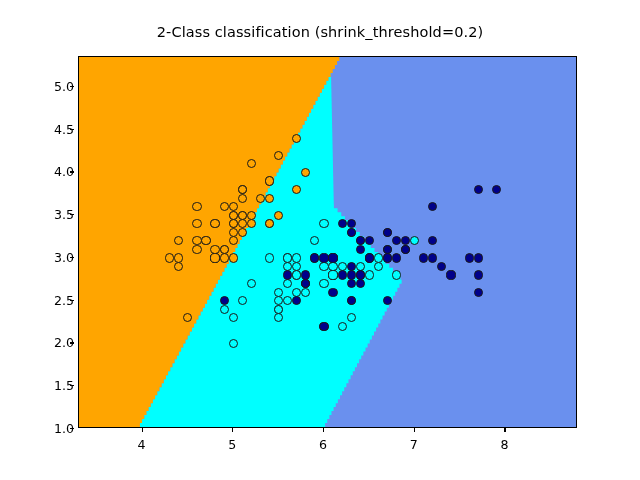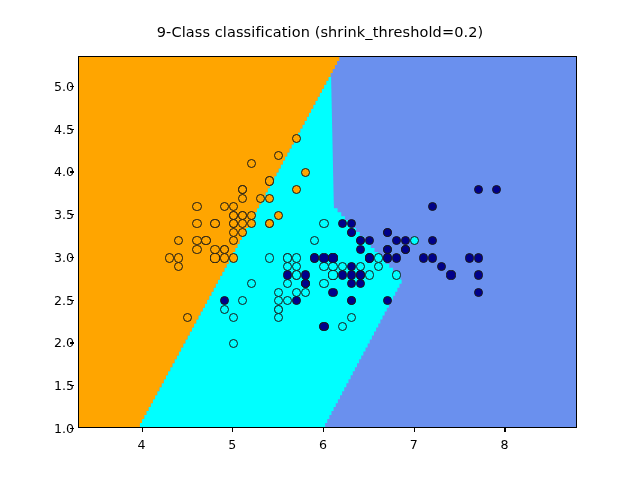--- a/index.html
+++ b/index.html
@@ -31,21 +31,21 @@
   .ytick{position:absolute;width:4px;height:1.1px;background:#000;left:-4.5px;}
   .xtick{position:absolute;height:4px;width:1.1px;background:#000;top:0px;}
   #ytick-col{position:absolute;left:0px;top:56px;width:74px;height:372px;}
   #xtick-row{position:absolute;left:78px;top:428px;width:499px;height:30px;}
 </style>
 </head>
 <body>
 
 <div id="figure">
 
-  <div id="title">9-Class classification (shrink_threshold=0.2)</div>
+  <div id="title">2-Class classification (shrink_threshold=0.2)</div>
 
   <div id="ytick-col">
       <div class="ytl" style="top: 372px;">1.0</div>
       <div class="ytick" style="top: 372px; left: 70px;"></div>
       <div class="ytl" style="top: 329.241px;">1.5</div>
       <div class="ytick" style="top: 329.241px; left: 70px;"></div>
       <div class="ytl" style="top: 286.483px;">2.0</div>
       <div class="ytick" style="top: 286.483px; left: 70px;"></div>
       <div class="ytl" style="top: 243.724px;">2.5</div>
       <div class="ytick" style="top: 243.724px; left: 70px;"></div>

